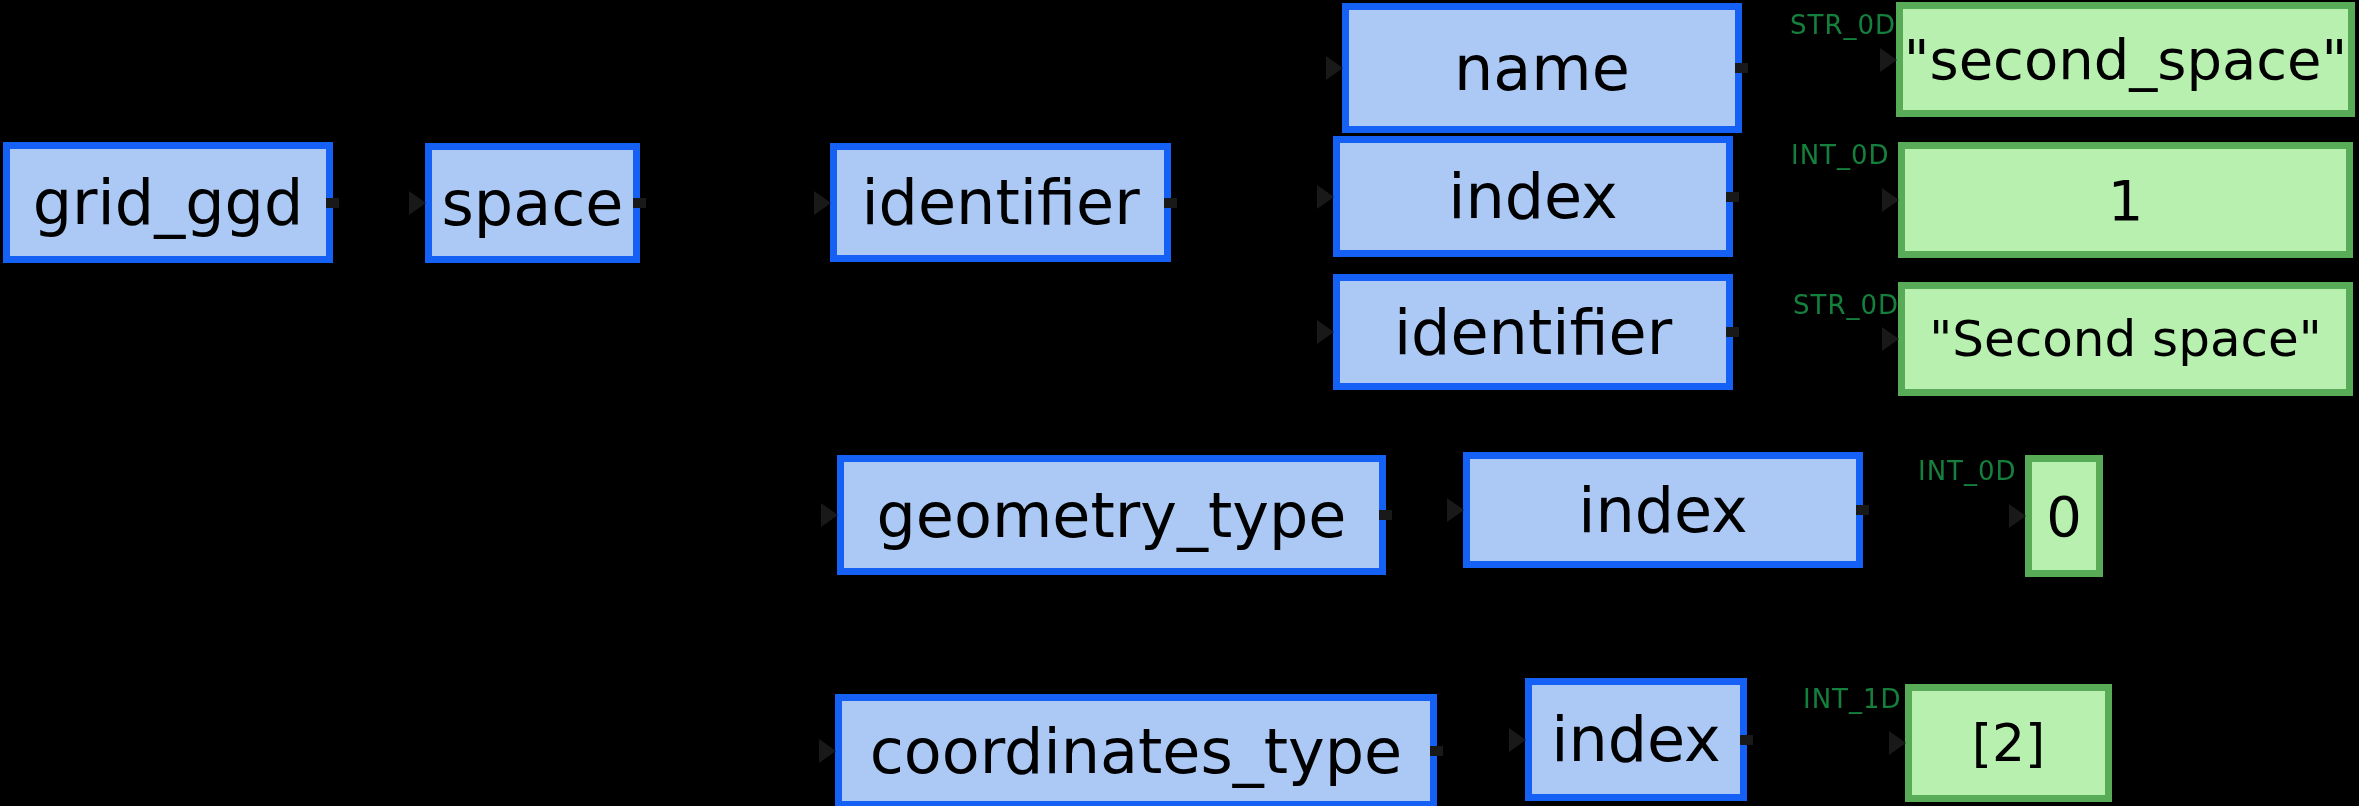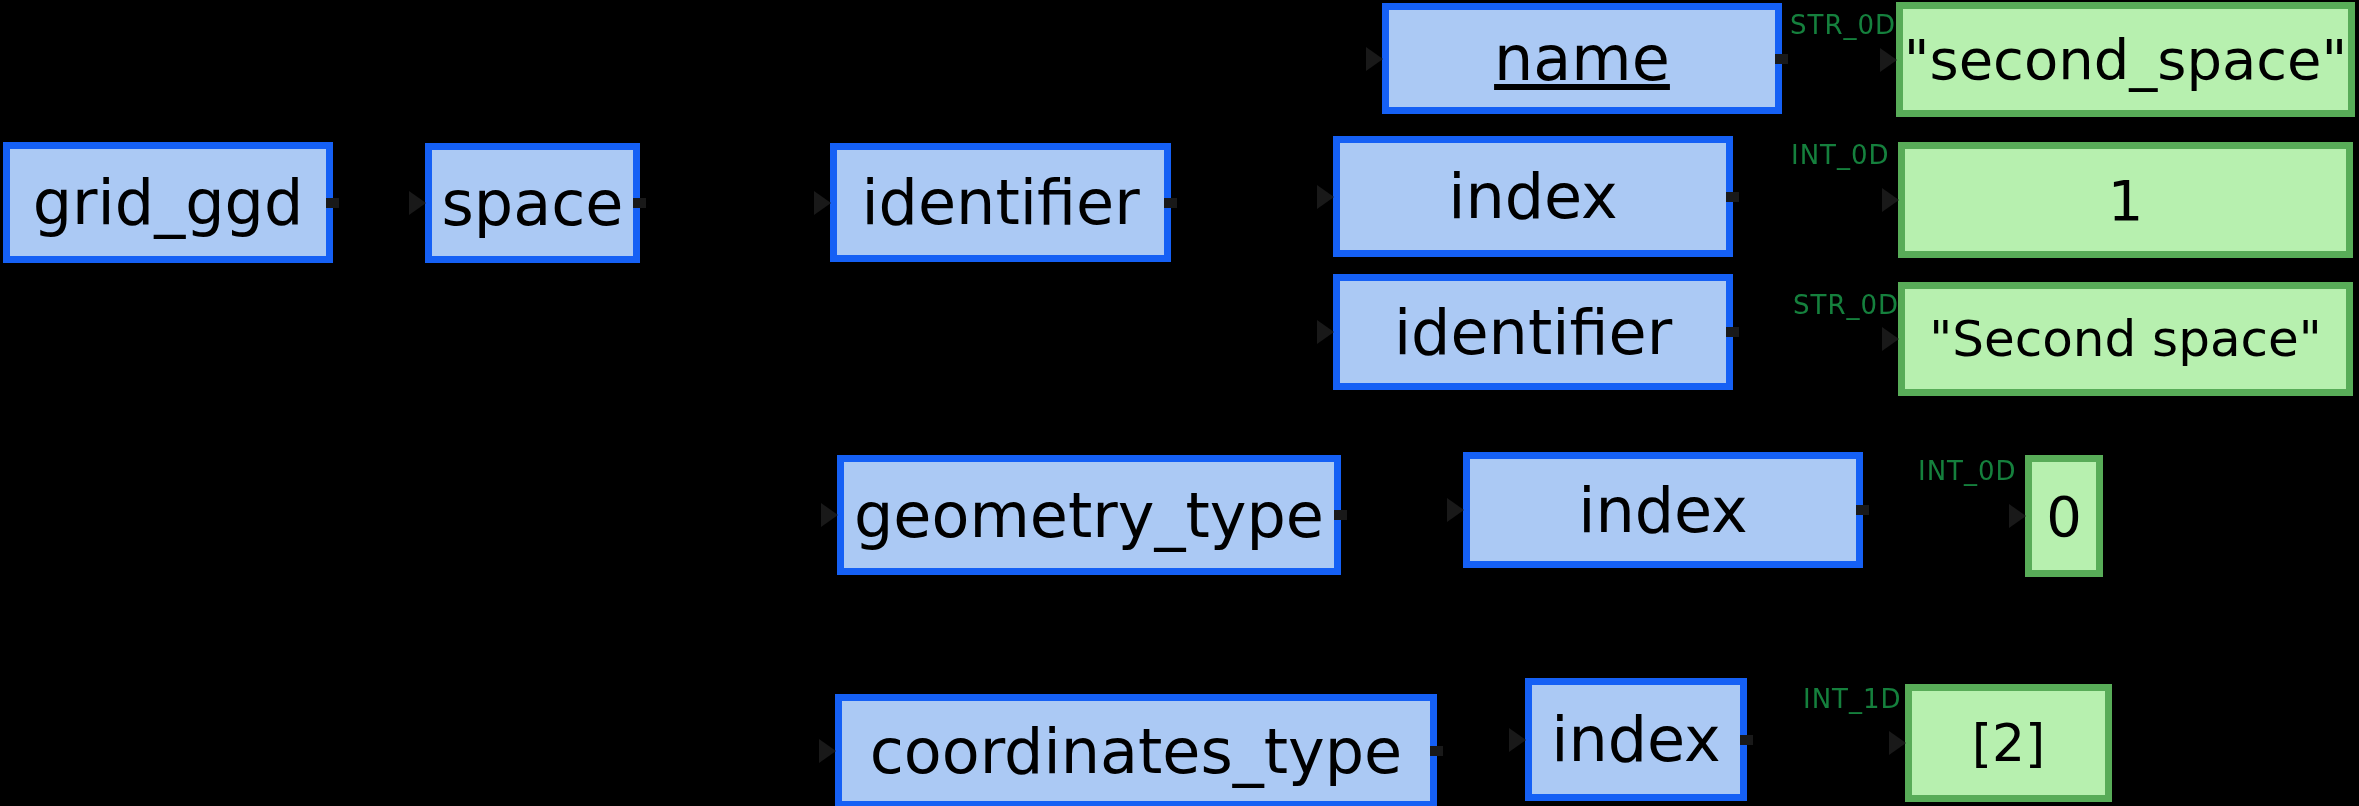--- a/index.html
+++ b/index.html
@@ -28,24 +28,24 @@
     border-left:17px solid #191919;
   }
   .has-out::after{
     content:"";position:absolute;right:-13px;top:50%;margin-top:-5px;
     width:13px;height:10px;background:#191919;
   }
   
   #n-grid_ggd          {left:3px;    top:142px; width:330px; height:121px;}
   #n-space             {left:425px;  top:143px; width:215px; height:120px;text-align:right;}
   #n-identifier        {left:830px;  top:143px; width:341px; height:119px;text-align:center;}
-  #n-name              {left:1382px; top:3px;   width:400px; height:111px;text-decoration:underline;}
+  #n-name              {left:1342px; top:3px;   width:400px; height:130px;}
   #n-index_identifier  {left:1333px; top:136px; width:400px; height:121px;}
   #n-description       {left:1333px; top:274px; width:400px; height:116px;}
-  #n-geometry_type     {left:837px;  top:455px; width:504px; height:120px;}
+  #n-geometry_type     {left:837px;  top:455px; width:549px; height:120px;}
   #n-index_geometry    {left:1463px; top:452px; width:400px; height:116px;}
   #n-coordinates_type  {left:835px;  top:686px; width:602px; height:114px;margin-top:8px;}
   #n-index_coordinates {left:1525px; top:678px; width:222px; height:123px;}
   #v-name_value        {left:1896px; top:2px;   width:459px; height:115px;}
   #v-index_value       {left:1898px; top:142px; width:455px; height:116px;}
   #v-description_value {left:1898px; top:282px; width:455px; height:114px; font-size:50px;}
   #v-geometry_index_value    {left:2025px; top:455px; width:78px;  height:122px;}
   #v-coordinates_index_value {left:1905px; top:684px; width:207px; height:118px; font-size:52px;}
   #l-name        {left:1742px; top:12px;}
   #l-index       {left:1743px; top:142px;}

